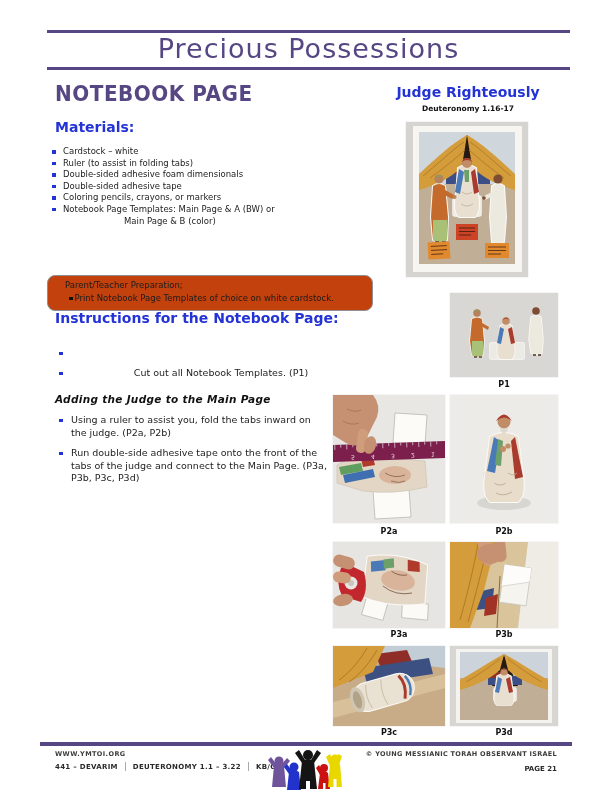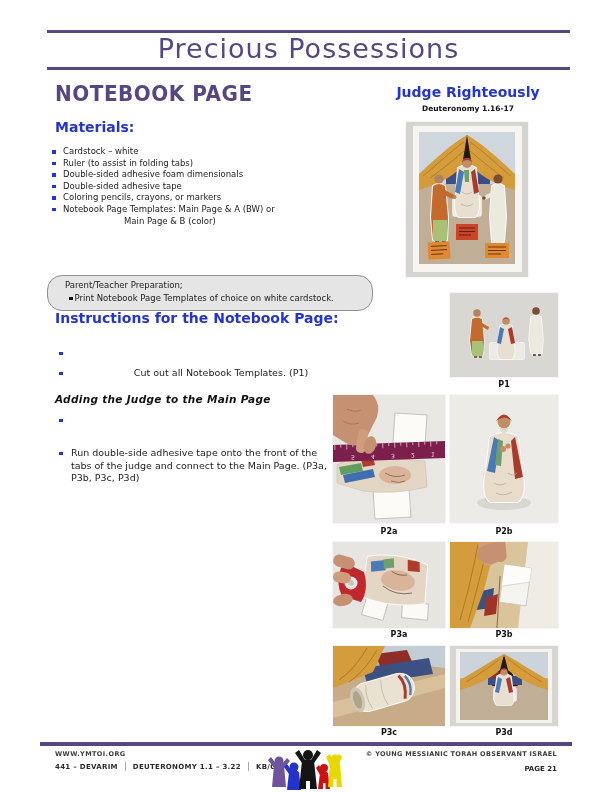--- a/index.html
+++ b/index.html
@@ -14,21 +14,21 @@
   .lesson-title{position:absolute;left:396px;top:84px;width:144px;text-align:center;
     font-size:14px;font-weight:bold;color:#2433d6;}
   .lesson-ref{position:absolute;left:396px;top:104px;width:144px;text-align:center;
     font-size:7.5px;font-weight:bold;color:#111;}
   .h-blue{position:absolute;font-size:14px;font-weight:bold;color:#2433d6;}
   .materials-list{position:absolute;left:52px;top:146px;width:300px;list-style:none;margin:0;padding:0;}
   .materials-list li{position:relative;font-size:8.5px;line-height:11.6px;padding-left:11px;}
   .sq{display:inline-block;position:absolute;left:0;top:4px;width:3.5px;height:3.5px;background:#2433d6;}
   .wrap-line{font-size:8.5px;line-height:11.6px;margin-left:61px;}
   .prep-box{position:absolute;left:47px;top:275px;width:324px;height:34px;
-    border:1.2px solid #8f8f8f;border-radius:15px;background:#e5e5e5;}
+    border:1.2px solid #8f8f8f;border-radius:8px;background:#c2410c;}
   .prep-heading{position:absolute;left:17px;top:4px;font-size:8.5px;}
   .prep-item{position:absolute;left:21px;top:17px;font-size:8.5px;}
   .prep-item .bsq{display:inline-block;width:3.5px;height:3.5px;background:#111;margin-right:2px;vertical-align:middle;}
   .step{position:absolute;font-size:9.5px;line-height:12.5px;padding-left:14px;}
   .step .sq{top:4.5px;left:2px;}
   .subsection-heading{position:absolute;left:55px;top:393px;font-size:10.5px;font-weight:bold;
     font-style:italic;color:#111;letter-spacing:.3px;}
   .photo{position:absolute;box-shadow:0 0 0 .5px rgba(0,0,0,.08);}
   .photo svg{display:block;width:100%;height:100%;}
   .plabel{position:absolute;text-align:center;font-size:8px;font-weight:bold;color:#111;}
@@ -70,21 +70,21 @@
   <div class="prep-box">
     <div class="prep-heading">Parent/Teacher Preparation;</div>
     <div class="prep-item"><span class="bsq"></span><span>Print Notebook Page Templates of choice on white cardstock.</span></div>
   </div>
 
   <div class="h-blue" style="left:55px;top:310px;">Instructions for the Notebook Page:</div>
   <div class="step" style="left:57px;top:347px;width:300px;"><span class="sq"></span></div>
   <div class="step" style="left:57px;top:367px;width:300px;text-align:center;"><span class="sq"></span><span>Cut out all Notebook Templates. (P1)</span></div>
 
   <div class="subsection-heading">Adding the Judge to the Main Page</div>
-  <div class="step" style="left:57px;top:414px;width:252px;"><span class="sq"></span></div>
+  <div class="step" style="left:57px;top:414px;width:252px;"><span class="sq"></span><span>Using a ruler to assist you, fold the tabs inward on the judge. (P2a, P2b)</span></div>
   <div class="step" style="left:57px;top:447px;width:262px;"><span class="sq"></span><span>Run double-side adhesive tape onto the front of the tabs of the judge and connect to the Main Page. (P3a, P3b, P3c, P3d)</span></div>
 
   <div class="photo" style="left:406px;top:122px;width:122px;height:155px;">
     <svg viewBox="0 0 122 155">
       <rect width="122" height="155" fill="#d6d4d0"></rect>
       <rect x="7" y="4" width="109" height="146" fill="#f7f5f2"></rect>
       <rect x="13" y="10" width="96" height="132" fill="#c0ae96"></rect>
       <rect x="13" y="10" width="96" height="52" fill="#cfd6dc"></rect>
       <line x1="61" y1="13" x2="61" y2="34" stroke="#6b5a40" stroke-width="0.9"></line>
       <path d="M61,13 L44,62 L78,62 Z" fill="#241a12"></path>

